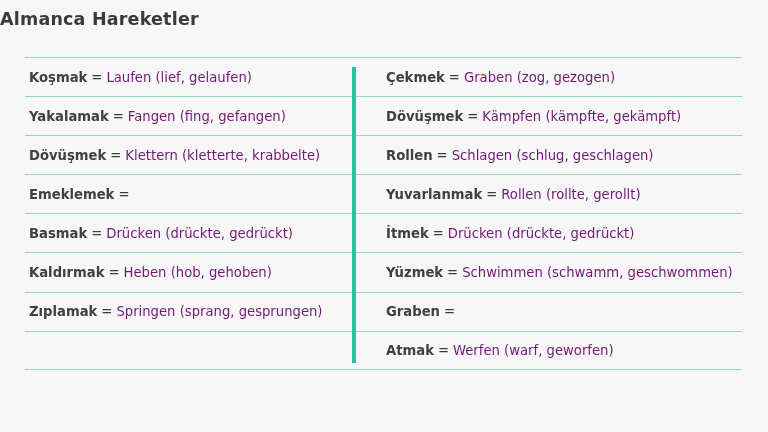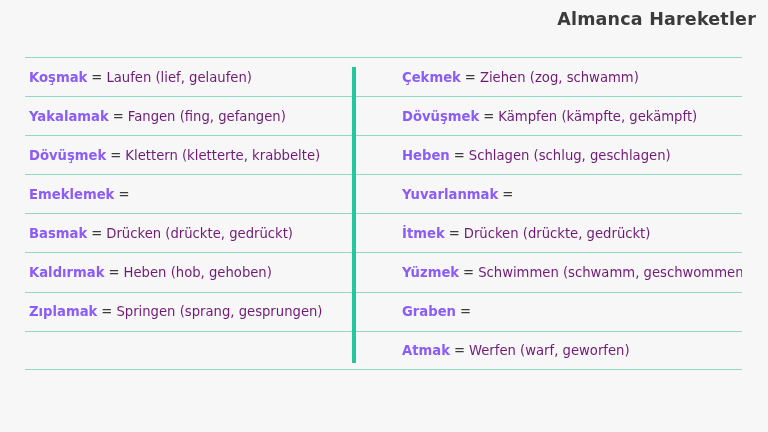--- a/index.html
+++ b/index.html
@@ -15,21 +15,21 @@
     font-family:"DejaVu Sans", sans-serif;
     position:relative;
   }
 
   
   #page-title {
     position:absolute;
     top:9px;
     left:0;
     width:756px;
-    text-align:right;
+    text-align:left;
     font-size:17.5px;
     font-weight:600;
     color:#3b3b3b;
     letter-spacing:0.2px;
   }
 
   
   #vocab-table {
     position:absolute;
     left:25px;
@@ -52,24 +52,24 @@
 
   .cell {
     display:flex;
     align-items:center;
     height:100%;
     font-size:13.2px;
     white-space:nowrap;
     overflow:hidden;
   }
   .cell-left  { width:327px; padding-left:4px; }
-  .cell-right { width:390px; padding-left:50px;align-items:center; }
+  .cell-right { width:390px; padding-left:34px;align-items:center; }
 
   .term {
-    color:#8b5cf6;
+    color:#404040;
     font-weight:600;
   }
   .equals {
     color:#3b3b3b;
     padding:0 4px;
     font-weight:400;
   }
   .translation {
     color:#701a75;
     font-weight:400;
@@ -94,21 +94,21 @@
 
   <div class="vocab-row">
     <div class="cell cell-left">
       <span class="term">Koşmak</span>
       <span class="equals">=</span>
       <span class="translation">Laufen (lief, gelaufen)</span>
     </div>
     <div class="cell cell-right">
       <span class="term">Çekmek</span>
       <span class="equals">=</span>
-      <span class="translation">Ziehen (zog, schwamm)</span>
+      <span class="translation">Graben (zog, gezogen)</span>
     </div>
   </div>
 
   <div class="vocab-row">
     <div class="cell cell-left">
       <span class="term">Yakalamak</span>
       <span class="equals">=</span>
       <span class="translation">Fangen (fing, gefangen)</span>
     </div>
     <div class="cell cell-right">
@@ -118,34 +118,35 @@
     </div>
   </div>
 
   <div class="vocab-row">
     <div class="cell cell-left">
       <span class="term">Dövüşmek</span>
       <span class="equals">=</span>
       <span class="translation">Klettern (kletterte, krabbelte)</span>
     </div>
     <div class="cell cell-right">
-      <span class="term">Heben</span>
+      <span class="term">Rollen</span>
       <span class="equals">=</span>
       <span class="translation">Schlagen (schlug, geschlagen)</span>
     </div>
   </div>
 
   <div class="vocab-row">
     <div class="cell cell-left">
       <span class="term">Emeklemek</span>
       <span class="equals">=</span>
     </div>
     <div class="cell cell-right">
       <span class="term">Yuvarlanmak</span>
       <span class="equals">=</span>
+      <span class="translation">Rollen (rollte, gerollt)</span>
     </div>
   </div>
 
   <div class="vocab-row">
     <div class="cell cell-left">
       <span class="term">Basmak</span>
       <span class="equals">=</span>
       <span class="translation">Drücken (drückte, gedrückt)</span>
     </div>
     <div class="cell cell-right">

